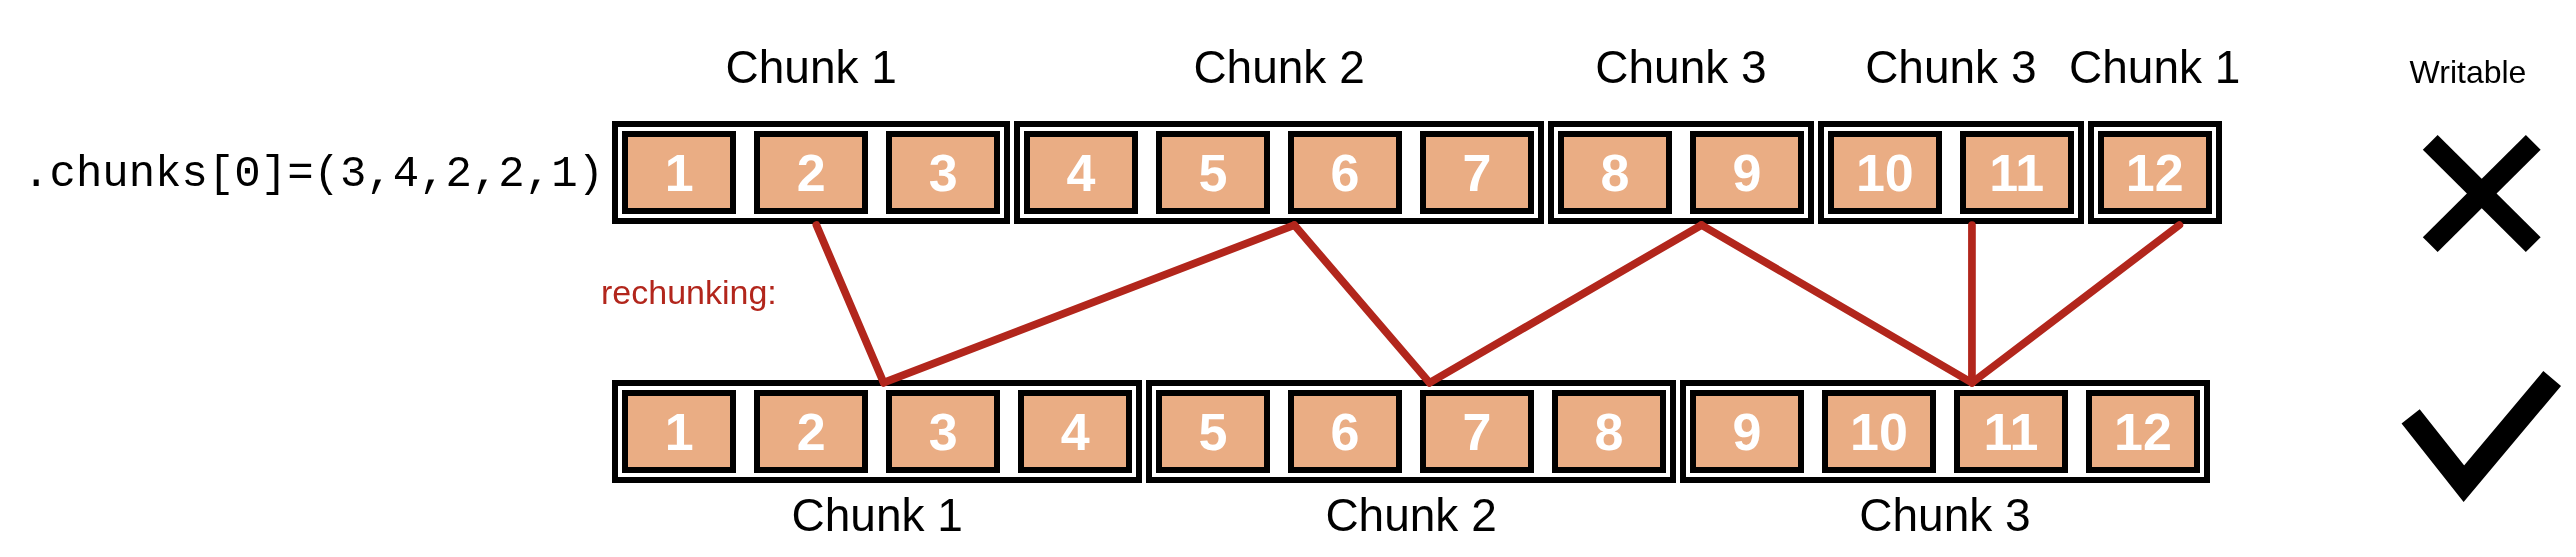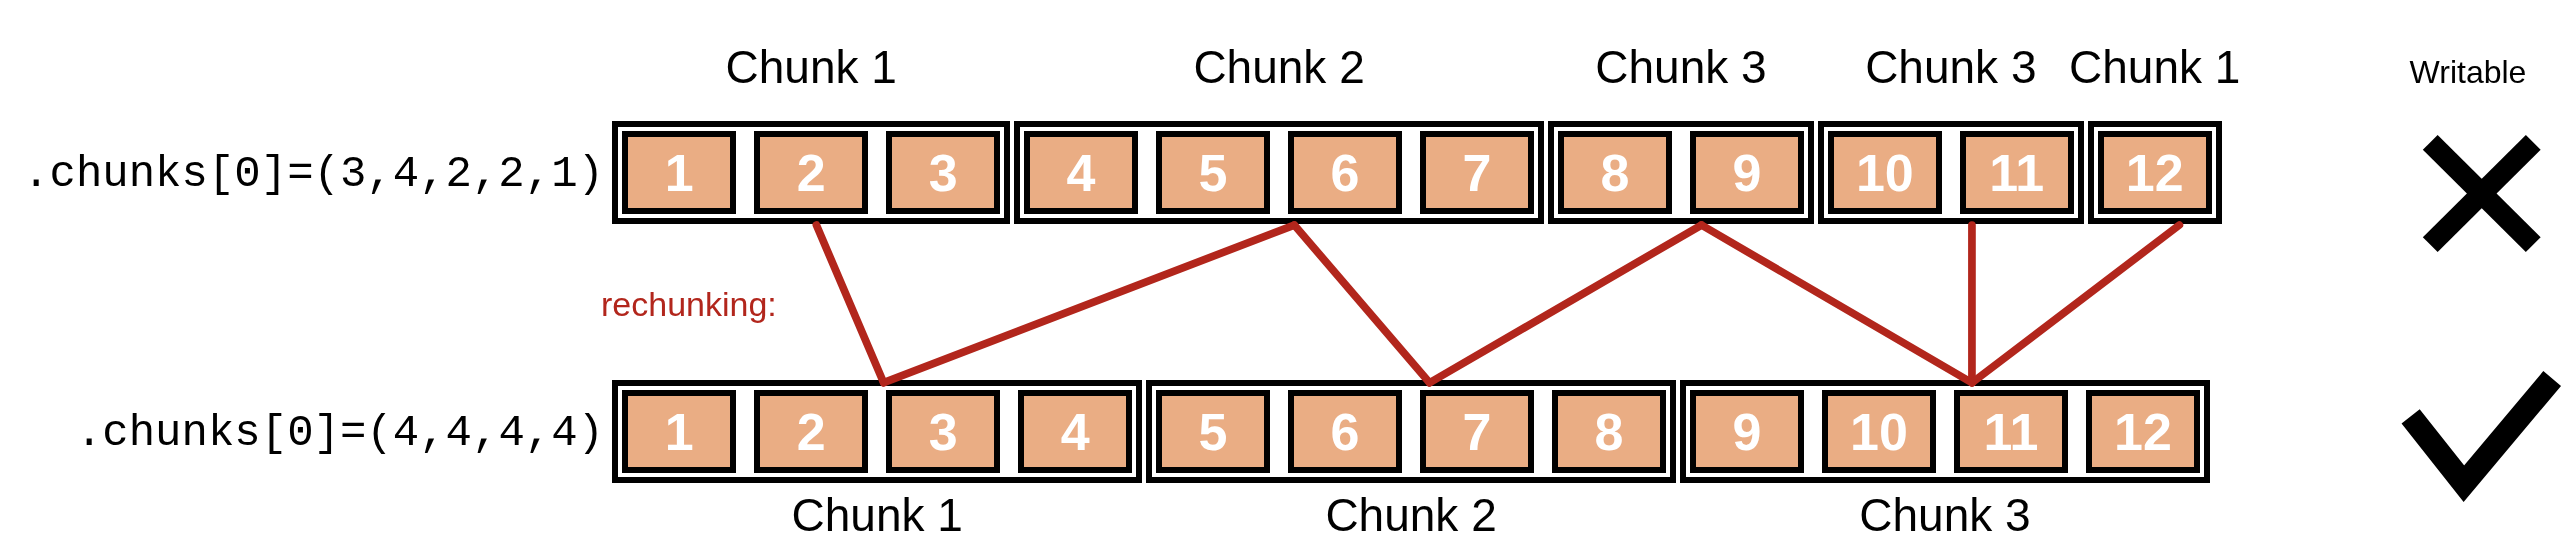--- a/index.html
+++ b/index.html
@@ -40,40 +40,39 @@
   }
   .chunk-label{
     position:absolute;left:50%;transform:translateX(-50%);
     white-space:nowrap;font-size:46px;color:var(--ink);line-height:1.1;text-align:center;
   }
   .chunk-label.above{top:-85px;}
   .chunk-label.below{top:calc(100% + 12.6px);}
 
   
   .rechunking-label{
-    position:absolute;left:601px;top:286px;
+    position:absolute;left:601px;top:274px;
     font-size:34px;color:var(--red);line-height:1.1;
   }
 
   
   .writable-question{
     position:absolute;left:2360px;top:4.2px;width:216px;
     text-align:center;font-size:32px;line-height:1.26;color:var(--ink);margin-top:48px;
   }
 
   svg.overlay{position:absolute;left:0;top:0;pointer-events:none;}
 </style>
 </head>
 <body>
 
 <div class="canvas">
 
   <div class="code-label top">.chunks[0]=(3,4,2,2,1)</div>
 
-  <div class="code-label bottom">.chunks[0]=(4,4,4,4)</div>
 
   <div class="chunk-row top" id="row-top">
       <div class="chunk-box">
         <div class="chunk-label above">Chunk 1</div>
         <div class="cell">1</div>
         <div class="cell">2</div>
         <div class="cell">3</div>
       </div>
       <div class="chunk-box">
         <div class="chunk-label above">Chunk 2</div>

